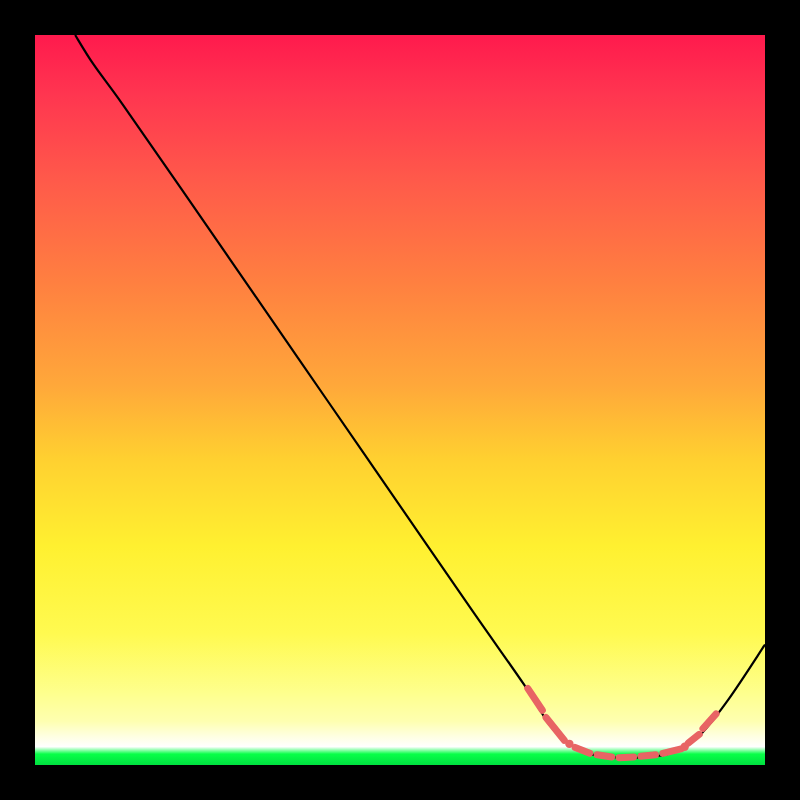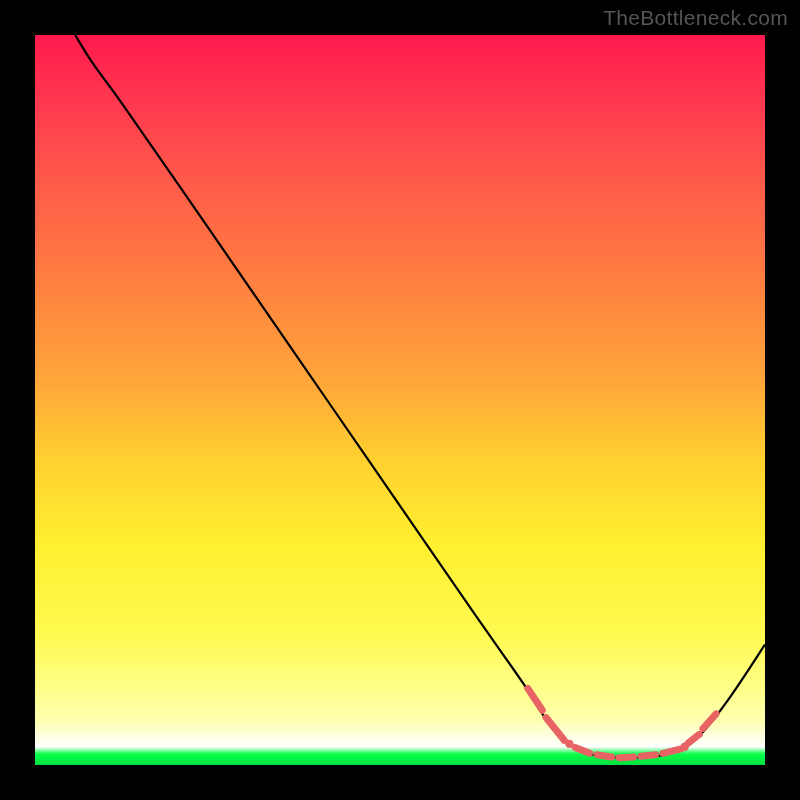--- a/index.html
+++ b/index.html
@@ -70,21 +70,20 @@
   .dot {
     fill: #e86464;
   }
 </style>
 </head>
 <body>
 
 <div class="frame">
   <div class="plot-area"></div>
 
-  <div class="watermark">TheBottleneck.com</div>
 
   <svg class="chart" viewBox="0 0 730 730" preserveAspectRatio="none">
     <g id="curve-g">
         <path d="M 40.15 0 C 43.19166666666666 4.866666666666674, 50.49166666666667 17.64166666666671, 58.4 29.200000000000045 C 66.30833333333334 40.75833333333338, 73 48.6666666666667, 87.6 69.35000000000002 C 102.19999999999999 90.03333333333335, 124.1 121.66666666666663, 146 153.29999999999995 C 167.9 184.93333333333328, 194.66666666666666 223.86666666666665, 219 259.15 C 243.33333333333334 294.43333333333334, 267.6666666666667 329.71666666666664, 292 365 C 316.3333333333333 400.28333333333336, 340.6666666666667 435.56666666666666, 365 470.85 C 389.3333333333333 506.1333333333334, 417.31666666666666 546.8916666666667, 438 576.7 C 458.68333333333334 606.5083333333334, 476.32500000000005 630.8416666666667, 489.1 649.7 C 501.875 668.5583333333334, 507.34999999999997 680.1166666666667, 514.65 689.85 C 521.9499999999999 699.5833333333334, 526.2083333333333 703.2333333333333, 532.9 708.1 C 539.5916666666667 712.9666666666667, 546.2833333333333 716.6166666666666, 554.8 719.05 C 563.3166666666666 721.4833333333333, 573.05 722.335, 584 722.7 C 594.95 723.065, 610.7666666666667 722.4566666666667, 620.5 721.24 C 630.2333333333333 720.0233333333333, 635.0999999999999 718.8066666666666, 642.4 715.4 C 649.7 711.9933333333333, 655.7833333333334 709.3166666666666, 664.3000000000001 700.8 C 672.8166666666667 692.2833333333333, 682.55 679.5083333333333, 693.5 664.3 C 704.45 649.0916666666666, 723.9166666666666 618.675, 730 609.55" class="curve"></path>
       </g>
     <g id="highlight-g">
         <line x1="492.75000000000006" y1="653.35" x2="507.34999999999997" y2="675.25" class="dash"></line>
         <line x1="510.99999999999994" y1="682.55" x2="529.25" y2="705.18" class="dash"></line>
         <line x1="540.2" y1="712.48" x2="554.8" y2="718.32" class="dash"></line>
         <line x1="562.1" y1="719.78" x2="576.7" y2="721.97" class="dash"></line>

